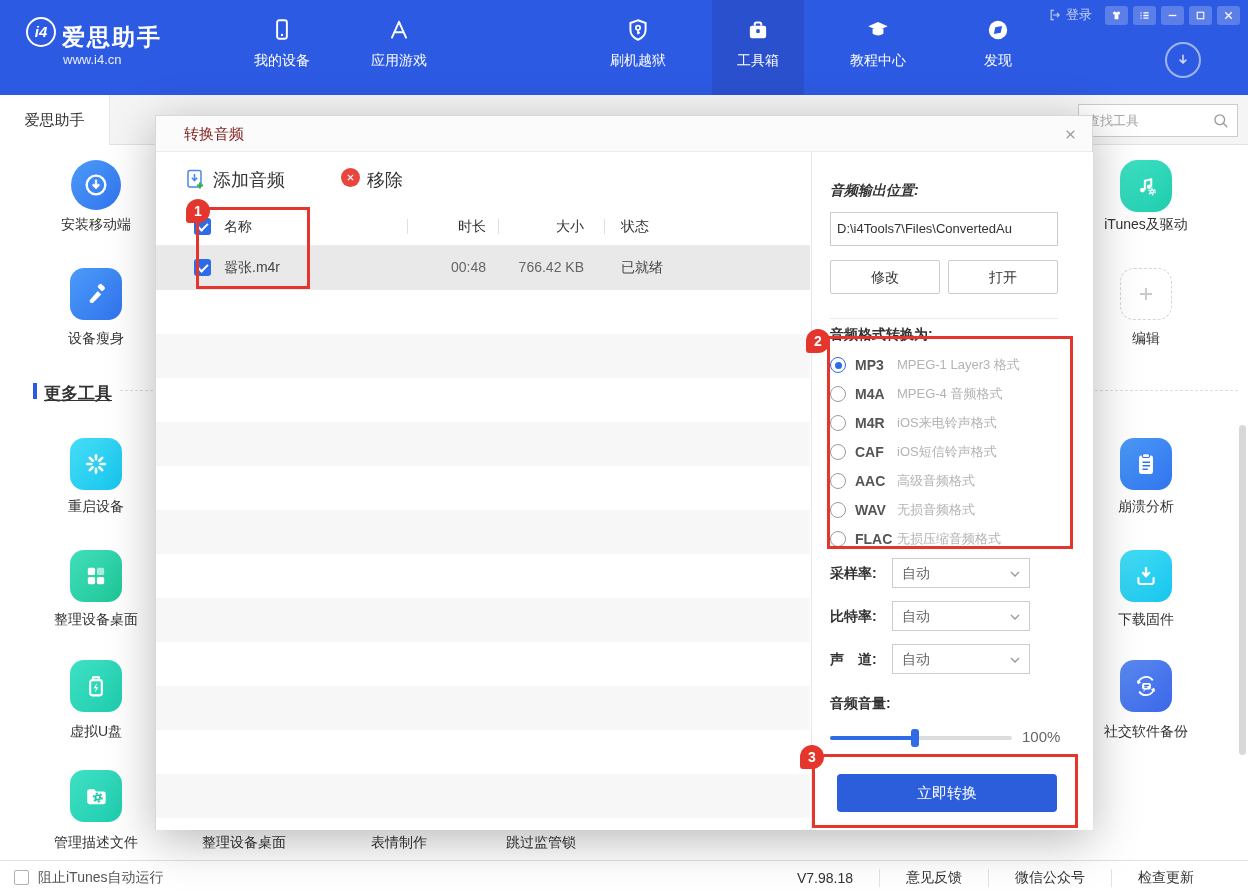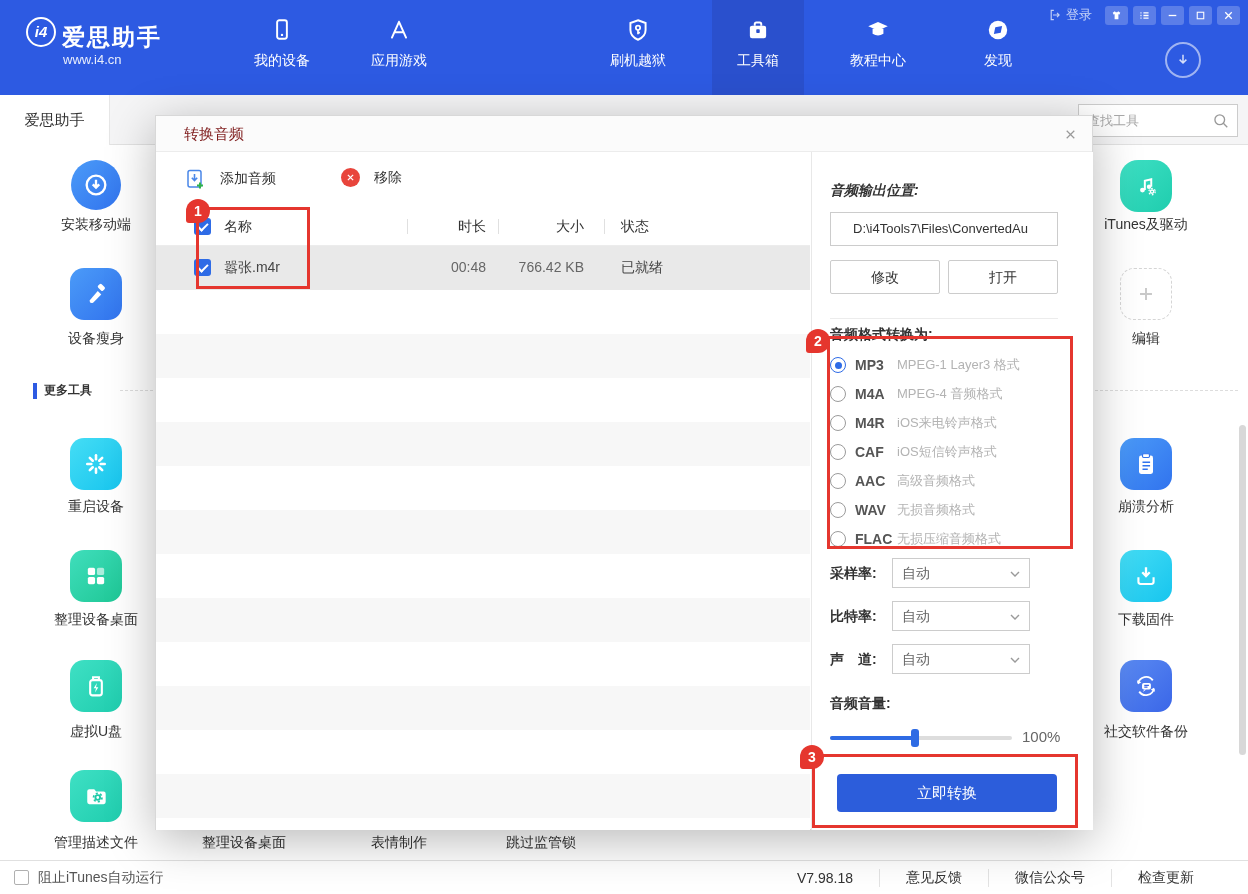--- a/index.html
+++ b/index.html
@@ -27,46 +27,46 @@
   .searchbox { position:absolute; left:1078px; top:104px; width:160px; height:33px; background:#fff; border:1px solid #ccc; z-index:3; }
   .searchbox input { position:absolute; left:8px; top:0; width:120px; height:31px; border:none; outline:none; font-size:13px; color:#555; background:transparent; }
   .searchbox input::placeholder { color:#a8a8a8; }
   .search-ico { position:absolute; right:6px; top:6px; }
 
   
   .content { position:absolute; left:0; top:145px; width:1248px; height:715px; background:#fff; z-index:1; }
   .tool-icon { position:absolute; width:52px; height:52px; border-radius:14px; display:flex; align-items:center; justify-content:center; cursor:pointer; }
   .tool-label { position:absolute; width:140px; text-align:center; font-size:14px; color:#333; }
   .sect-bar { position:absolute; left:33px; top:238px; width:4px; height:16px; background:#2d5ae2; }
-  .sect-label { position:absolute; left:44px; top:237px; font-size:12px; font-weight:bold; color:#333; }
+  .sect-label { position:absolute; left:44px; top:237px; font-size:17px; font-weight:bold; color:#333;text-decoration:underline; }
   .dashline { position:absolute; left:120px; top:245px; width:1118px; border-top:1px dashed #ddd; }
   .scrollbar { position:absolute; left:1239px; top:280px; width:7px; height:330px; background:#d8d8d8; border-radius:4px; }
   .grad-blue   { background:linear-gradient(135deg,#4b9bf8,#3173ee); }
   .grad-cyan   { background:linear-gradient(135deg,#45ddf5,#17c5ee); }
   .grad-teal   { background:linear-gradient(135deg,#3fe0c4,#1fcdae); }
   .grad-green  { background:linear-gradient(135deg,#40debc,#1ec795); }
   .grad-violet { background:linear-gradient(135deg,#5b8bf2,#3a66e8); }
   .edit-box { background:#fff; border:1.5px dashed #d5d5d5; }
 
   
   .dialog { position:absolute; left:155px; top:115px; width:938px; height:715px; background:#fff; border:1px solid #d8d8d8; box-shadow:0 10px 45px rgba(0,0,0,.28); z-index:10; }
   .dlg-titlebar { position:absolute; left:0; top:0; width:936px; height:36px; background:#fbfbfb; border-bottom:1px solid #ececec; }
   .dlg-title { position:absolute; left:28px; top:0; line-height:36px; font-size:15px; color:#7f1d1d; }
   .dlg-close { position:absolute; right:12px; top:8px; width:20px; height:20px; display:flex; align-items:center; justify-content:center; cursor:pointer; }
-  .dlg-toolbar-item { position:absolute; top:52px; display:flex; align-items:center; gap:14px; font-size:14px; color:#333; cursor:pointer; }
+  .dlg-toolbar-item { position:absolute; top:52px; display:flex; gap:7px; font-size:18px; color:#333; cursor:pointer; }
   .rm-circle { width:19px; height:19px; border-radius:50%; background:#e8453c; display:flex; align-items:center; justify-content:center; }
   .cbx { position:absolute; width:17px; height:17px; background:#2e6be6; border-radius:3px; cursor:pointer; }
   .cbx::after { content:""; position:absolute; left:6px; top:2.5px; width:4px; height:8px; border-right:2px solid #fff; border-bottom:2px solid #fff; transform:rotate(45deg); }
   .thead { position:absolute; left:0; top:92px; width:654px; height:38px; background:#fff; border-bottom:1px solid #ececec; font-size:14px; color:#333; }
   .trow { position:absolute; left:0; top:130px; width:654px; height:44px; background:#e9e9e9; font-size:14px; color:#444; }
   .vsep { position:absolute; top:11px; width:1px; height:15px; background:#e0e0e0; }
   .stripes { position:absolute; left:0; top:174px; width:654px; height:540px; background:repeating-linear-gradient(180deg,#fff 0 44px,#f7f7f7 44px 88px); }
   .rpanel { position:absolute; left:655px; top:36px; width:282px; height:678px; border-left:1px solid #e8e8e8; background:#fff; }
   .plabel { position:absolute; left:18px; font-size:14px; color:#333; font-weight:bold; }
-  .path-input { position:absolute; left:18px; top:60px; width:228px; height:34px; border:1px solid #ccc; font-size:13px; color:#333; padding:0 22px; white-space:nowrap; overflow:hidden; font-family:"Liberation Sans","DejaVu Sans",sans-serif; }
+  .path-input { position:absolute; left:18px; top:60px; width:228px; height:34px; border:1px solid #ccc; font-size:13px; color:#333; padding:0 6px; white-space:nowrap; overflow:hidden; font-family:"Liberation Sans","DejaVu Sans",sans-serif; }
   .pbtn { position:absolute; top:108px; width:110px; height:34px; background:#fff; border:1px solid #ccc; border-radius:2px; font-size:14px; color:#333; text-align:center; line-height:32px; cursor:pointer; }
   .pdivider { position:absolute; left:18px; top:166px; width:228px; height:1px; background:#ececec; }
   .radio-row { position:absolute; left:18px; width:230px; height:24px; display:flex; align-items:center; cursor:pointer; }
   .radio { width:16px; height:16px; border:1px solid #9b9b9b; border-radius:50%; position:relative; flex:0 0 16px; }
   .radio.sel { border-color:#2e6be6; }
   .radio.sel::after { content:""; position:absolute; left:3.5px; top:3.5px; width:7px; height:7px; border-radius:50%; background:#2e6be6; }
   .radio-name { font-size:14px; font-weight:bold; color:#555; margin-left:9px; width:42px; }
   .radio-desc { font-size:13px; color:#b3b3b3; }
   .sel-label { position:absolute; left:18px; font-size:14px; color:#333; font-weight:bold; }
   .selbox { position:absolute; left:80px; width:138px; height:30px; border:1px solid #ccc; font-size:14px; color:#666; line-height:28px; padding-left:9px; cursor:pointer; }

